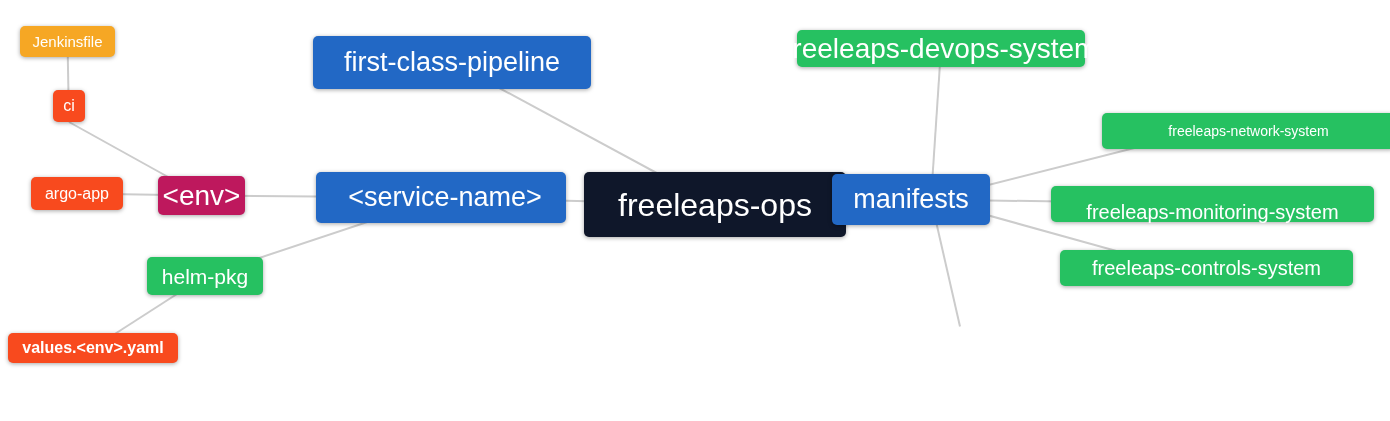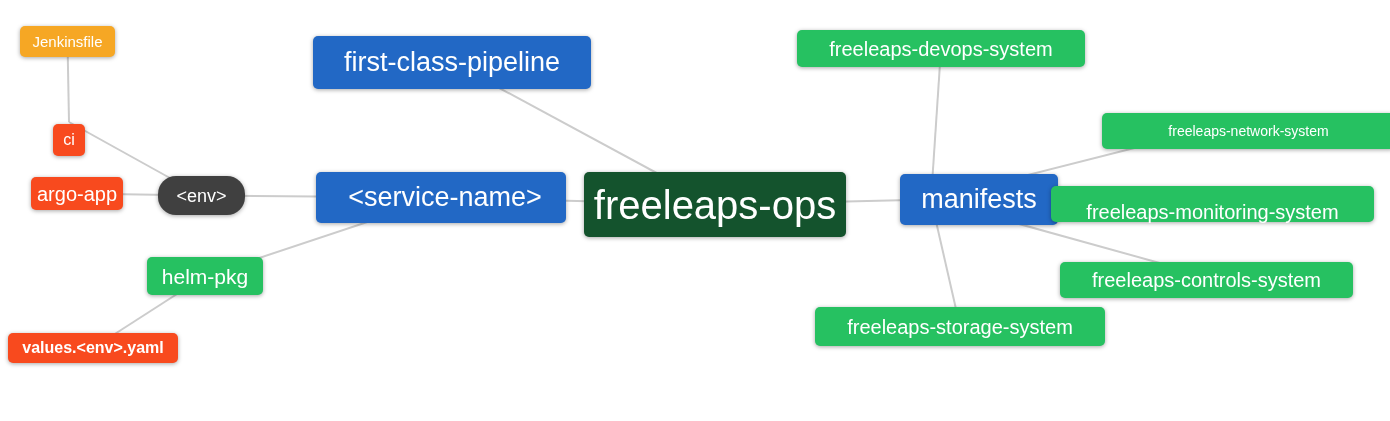--- a/index.html
+++ b/index.html
@@ -70,56 +70,53 @@
       <line x1="931" y1="199.5" x2="941" y2="48.5" stroke="#cccccc" stroke-width="2"></line>
       <line x1="931" y1="199.5" x2="1201.5" y2="131" stroke="#cccccc" stroke-width="2"></line>
       <line x1="931" y1="199.5" x2="1212.5" y2="204" stroke="#cccccc" stroke-width="2"></line>
       <line x1="931" y1="199.5" x2="1206.5" y2="276" stroke="#cccccc" stroke-width="2"></line>
       <line x1="931" y1="199.5" x2="960" y2="326.5" stroke="#cccccc" stroke-width="2"></line>
     </svg>
   <div class="nodes-layer" id="nodes-layer">
       <div class="node" style="left: 20px; top: 26px; width: 95px; height: 31px; background: rgb(246, 167, 36); font-size: 15px;">
         <span class="label">Jenkinsfile</span>
       </div>
-      <div class="node" style="left: 53px; top: 124px; width: 32px; height: 32px; background: rgb(248, 74, 30); font-size: 16px;">
+      <div class="node" style="left: 53px; top: 90px; width: 32px; height: 32px; background: rgb(248, 74, 30); font-size: 16px;">
         <span class="label">ci</span>
       </div>
-      <div class="node" style="left: 31px; top: 177px; width: 92px; height: 33px; background: rgb(248, 74, 30); font-size: 20px;">
+      <div class="node" style="left: 31px; top: 177px; width: 92px; height: 33px; background: rgb(248, 74, 30); font-size: 16px;">
         <span class="label">argo-app</span>
       </div>
-      <div class="node" style="left: 158px; top: 176px; width: 87px; height: 39px; background: #404040; font-size: 18px; border-radius: 18px;">
+      <div class="node" style="left: 158px; top: 176px; width: 87px; height: 39px; background: #be185d; font-size: 28px;">
         <span class="label">&lt;env&gt;</span>
       </div>
       <div class="node" style="left: 147px; top: 257px; width: 116px; height: 38px; background: rgb(38, 193, 97); font-size: 21px; align-items: center;">
         <span class="label">helm-pkg</span>
       </div>
       <div class="node" style="left: 8px; top: 333px; width: 170px; height: 30px; background: rgb(248, 74, 30); font-size: 16px; font-weight: bold;">
         <span class="label">values.&lt;env&gt;.yaml</span>
       </div>
       <div class="node" style="left: 313px; top: 36px; width: 278px; height: 53px; background: rgb(34, 104, 197); font-size: 27px;">
         <span class="label">first-class-pipeline</span>
       </div>
       <div class="node" style="left: 316px; top: 172px; width: 250px; height: 51px; background: rgb(34, 104, 197); font-size: 27px; padding-left: 8px;">
         <span class="label">&lt;service-name&gt;</span>
       </div>
-      <div class="node" style="left: 584px; top: 172px; width: 262px; height: 65px; background: #14532d; font-size: 40px;">
+      <div class="node" style="left: 584px; top: 172px; width: 262px; height: 65px; background: #0f172a; font-size: 32px;">
         <span class="label">freeleaps-ops</span>
       </div>
-      <div class="node" style="left: 900px; top: 174px; width: 158px; height: 51px; background: rgb(34, 104, 197); font-size: 27px;">
+      <div class="node" style="left: 832px; top: 174px; width: 158px; height: 51px; background: rgb(34, 104, 197); font-size: 27px;">
         <span class="label">manifests</span>
       </div>
-      <div class="node" style="left: 797px; top: 30px; width: 288px; height: 37px; background: rgb(38, 193, 97); font-size: 20px;">
+      <div class="node" style="left: 797px; top: 30px; width: 288px; height: 37px; background: rgb(38, 193, 97); font-size: 28px;">
         <span class="label">freeleaps-devops-system</span>
       </div>
       <div class="node" style="left: 1102px; top: 113px; width: 293px; height: 36px; background: rgb(38, 193, 97); font-size: 14px;">
         <span class="label">freeleaps-network-system</span>
       </div>
       <div class="node" style="left: 1051px; top: 186px; width: 323px; height: 36px; background: rgb(38, 193, 97); font-size: 20px; align-items: flex-end;">
         <span class="label">freeleaps-monitoring-system</span>
       </div>
-      <div class="node" style="left: 1060px; top: 262px; width: 293px; height: 36px; background: rgb(38, 193, 97); font-size: 20px;">
+      <div class="node" style="left: 1060px; top: 250px; width: 293px; height: 36px; background: rgb(38, 193, 97); font-size: 20px;">
         <span class="label">freeleaps-controls-system</span>
-      </div>
-      <div class="node" style="left: 815px; top: 307px; width: 290px; height: 39px; background: rgb(38, 193, 97); font-size: 20px;">
-        <span class="label">freeleaps-storage-system</span>
       </div>
     </div>
 </div>
 
 </body></html>

